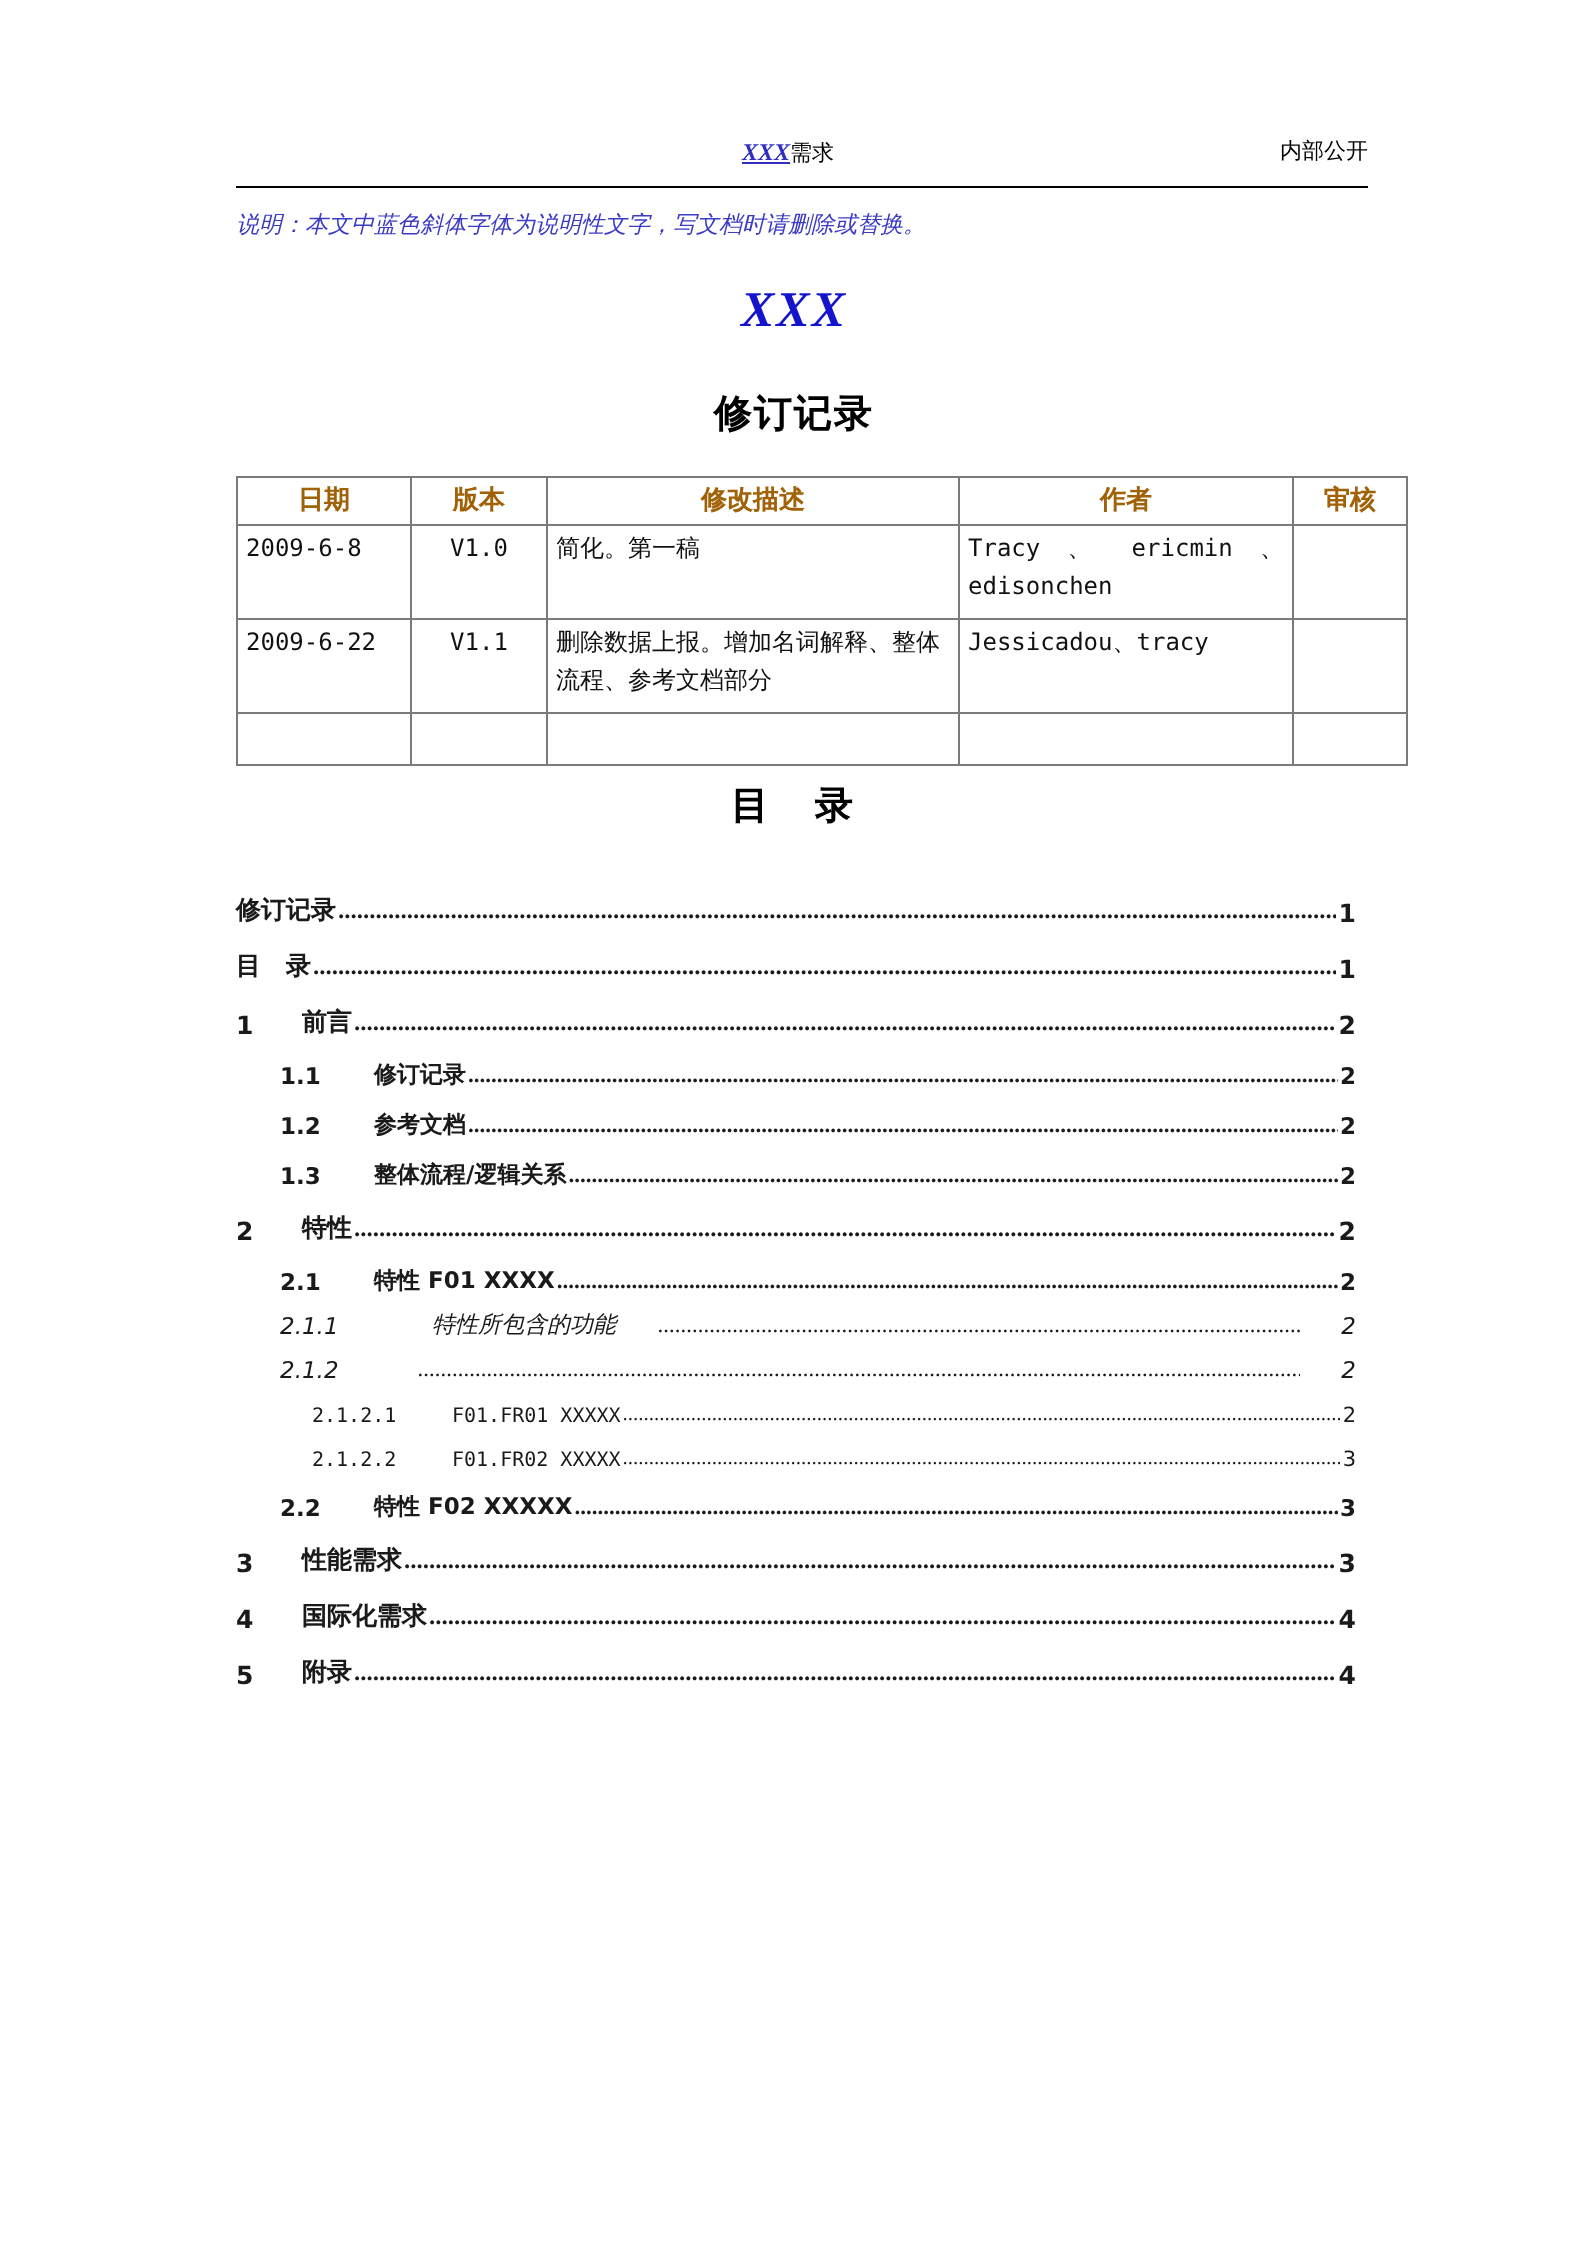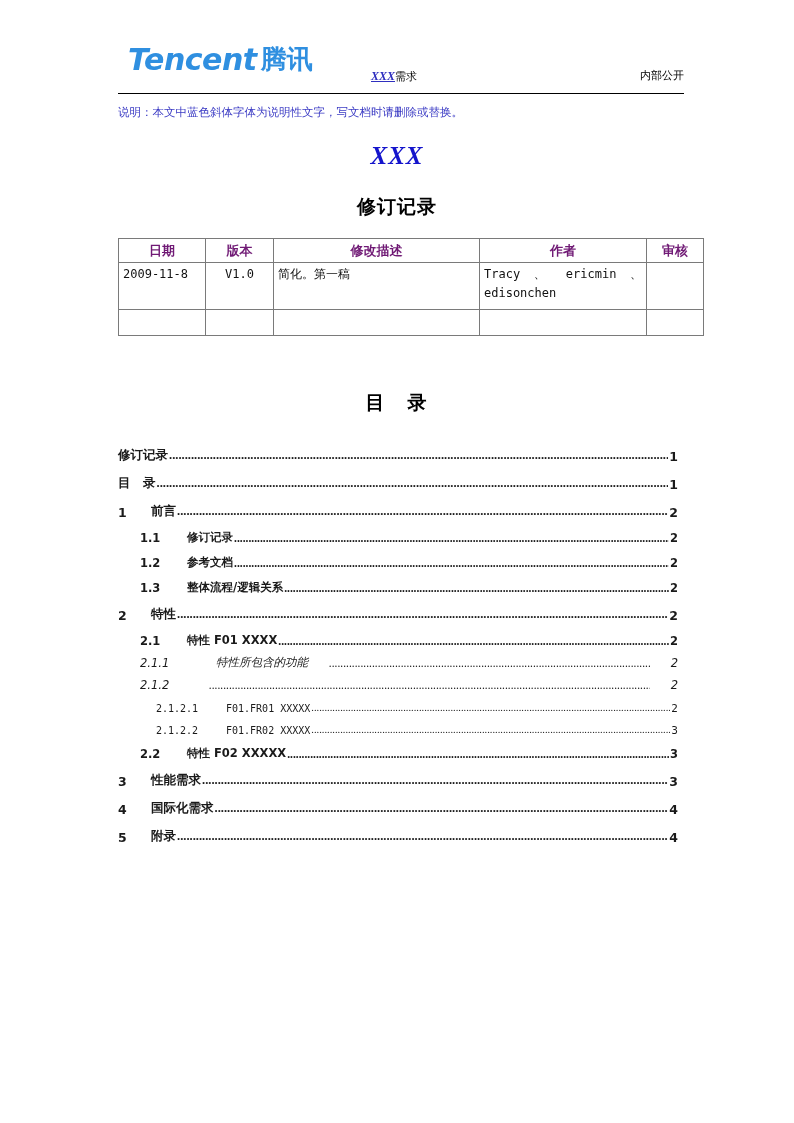--- a/index.html
+++ b/index.html
@@ -93,20 +93,21 @@
     border-top: 1.4px solid #000;
   }
 
   
   .note {
     position: absolute;
     left: 118px;
     top: 103px;
     width: 566px;
     font-family: "DejaVu Sans", sans-serif;
+    font-style: italic;
     font-size: 11.5px;
     line-height: 18px;
     color: #3b3bc4;
     white-space: nowrap;
   }
 
   
   .doc-title {
     position: absolute;
     left: 0;
@@ -150,21 +151,21 @@
     padding: 2px 4px;
   }
   .rev-table th {
     text-align: center;
     font-family: "DejaVu Sans", sans-serif;
     font-weight: bold;
     font-size: 13px;
     height: 21px;
     line-height: 21px;
     padding: 1px 2px;
-    color: #701a75;
+    color: #a16207;
   }
   .rev-table td {
     font-size: 12px;
     line-height: 19px;
     color: #111;
   }
   .c-date   { width: 82px;  font-family: "DejaVu Sans Mono", monospace; font-size: 11.5px; text-align: left; }
   .c-ver    { width: 63px;  font-family: "DejaVu Sans Mono", monospace; font-size: 11.5px; text-align: center; }
   .c-desc   { width: 201px; font-family: "DejaVu Sans", sans-serif; font-size: 11.5px; }
   .c-author { width: 162px; font-family: "DejaVu Sans Mono", monospace; font-size: 11.5px; }
@@ -246,23 +247,20 @@
   .lvl-4 { height: 22px; font-size: 10.5px; color: #1a1a1a; }
   .lvl-4 .toc-num   { width: 98px; padding-left: 38px; box-sizing: border-box; font-family: "DejaVu Sans Mono", monospace; font-size: 10px;}
   .lvl-4 .toc-label { padding-left: 10px; font-family: "DejaVu Sans Mono", monospace; font-size: 10px; }
 </style>
 </head>
 <body>
 
 <div class="page">
 
   <div class="header">
-    <div class="logo">
-      <span>Tencent</span><span class="cn">腾讯</span>
-    </div>
     <div class="header-center">
       <span class="hx">XXX</span><span class="hcn">需求</span>
     </div>
     <div class="header-right">内部公开</div>
   </div>
   <div class="header-rule"></div>
 
   <div class="note">说明：本文中蓝色斜体字体为说明性文字，写文档时请删除或替换。</div>
 
   <div class="doc-title">XXX</div>
@@ -274,26 +272,35 @@
       <tr>
         <th class="c-date">日期</th>
         <th class="c-ver">版本</th>
         <th class="c-desc">修改描述</th>
         <th class="c-author">作者</th>
         <th class="c-review">审核</th>
       </tr>
     </thead>
     <tbody>
       <tr class="row-tall">
-        <td class="c-date">2009-11-8</td>
+        <td class="c-date">2009-6-8</td>
         <td class="c-ver">V1.0</td>
         <td class="c-desc">简化。第一稿</td>
         <td class="c-author">
           <div class="author-just">Tracy 、 ericmin 、</div>
           <div class="author-plain">edisonchen</div>
+        </td>
+        <td class="c-review"></td>
+      </tr>
+      <tr class="row-tall">
+        <td class="c-date">2009-6-22</td>
+        <td class="c-ver">V1.1</td>
+        <td class="c-desc">删除数据上报。增加名词解释、整体流程、参考文档部分</td>
+        <td class="c-author">
+          <div class="author-plain">Jessicadou、tracy</div>
         </td>
         <td class="c-review"></td>
       </tr>
       <tr class="row-empty">
         <td class="c-date"></td>
         <td class="c-ver"></td>
         <td class="c-desc"></td>
         <td class="c-author"></td>
         <td class="c-review"></td>
       </tr>

